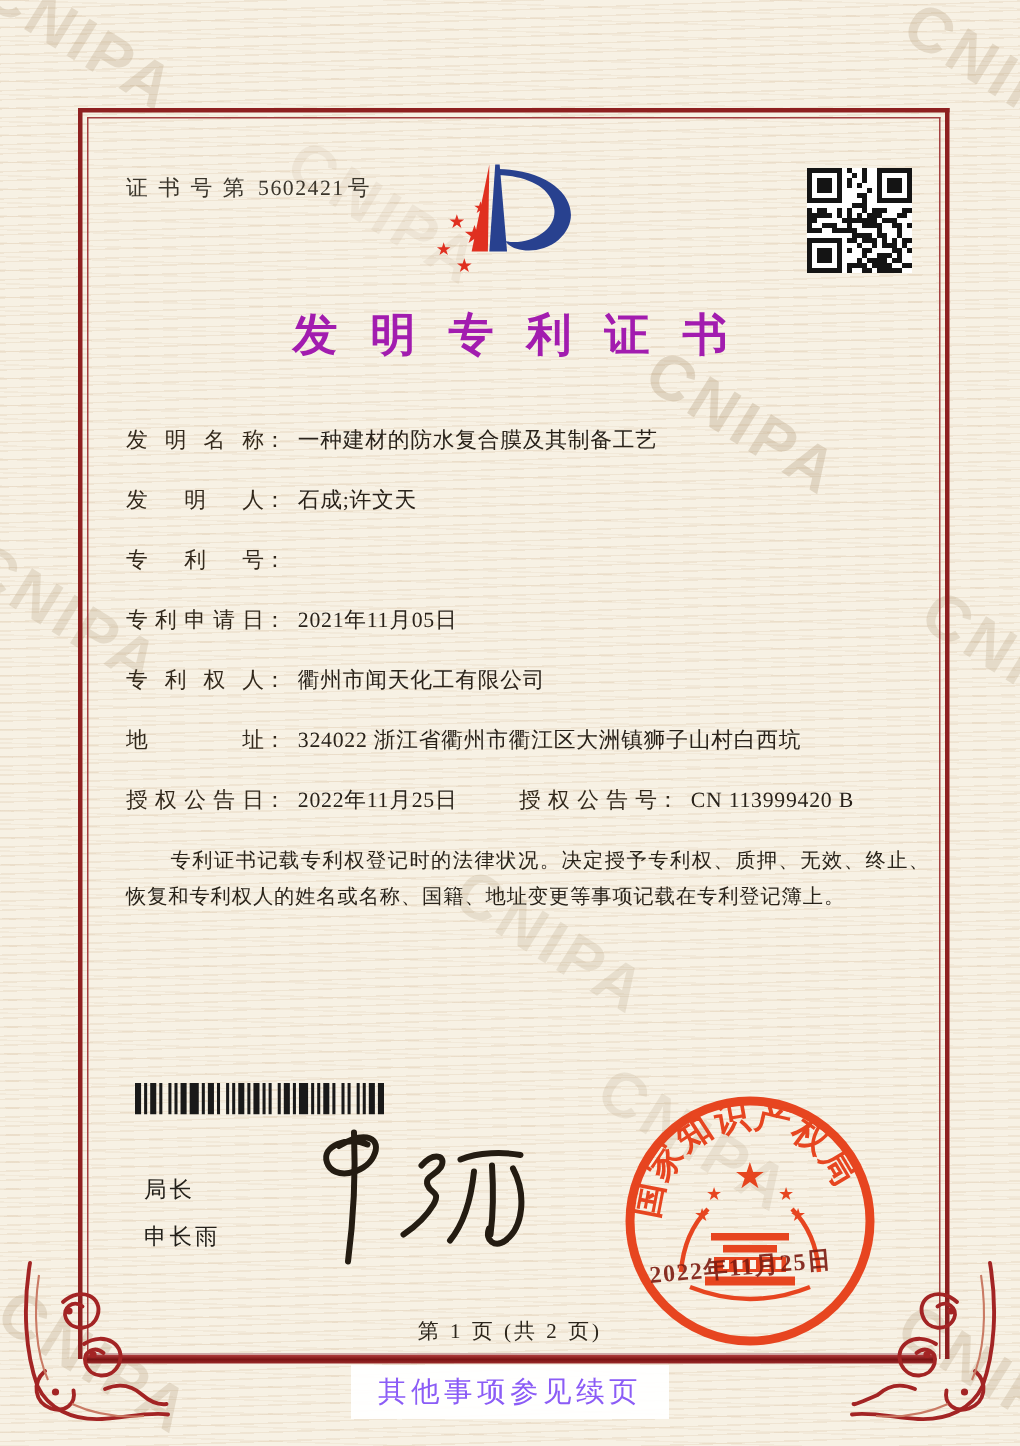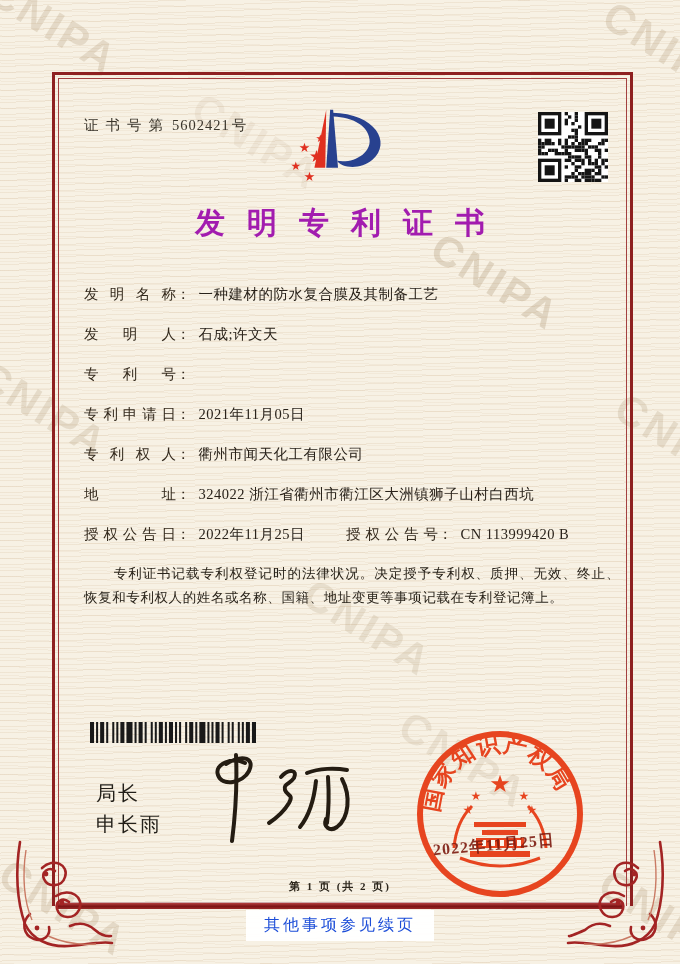--- a/index.html
+++ b/index.html
@@ -69,41 +69,41 @@
     position:absolute;left:84px;right:60px;top:562px;z-index:4;
     font-size:13.5px;line-height:24px;letter-spacing:0.6px;color:#29231a;text-align:justify;
   }
   .paras p{margin:0;text-indent:2.2em;}
 
   .barcode{position:absolute;left:90px;top:722px;width:166px;height:21px;z-index:4;}
 
   .signer{
     position:absolute;left:96px;top:778px;z-index:4;
     font-family:"Liberation Sans","DejaVu Sans",sans-serif;
-    font-size:20px;color:#23201a;line-height:31px;letter-spacing:2px;
+    font-size:15px;color:#23201a;line-height:31px;letter-spacing:2px;
   }
   .signature{position:absolute;left:188px;top:748px;width:185px;height:100px;z-index:4;}
 
   .seal{position:absolute;left:412px;top:726px;width:176px;height:176px;z-index:5;opacity:0.93;}
   .seal-date{
     position:absolute;left:414px;top:835px;width:160px;z-index:6;text-align:center;
     font-size:16px;font-weight:bold;color:#7d1b10;letter-spacing:1px;
     transform:rotate(-5deg);opacity:0.9;
   }
 
   .page-no{
     position:absolute;left:0;right:0;top:879px;z-index:4;text-align:center;
-    font-size:11px;letter-spacing:2px;color:#2c261c;font-weight:bold;
+    font-size:14px;letter-spacing:2px;color:#2c261c;
   }
   .foot-note{
     position:absolute;left:0;right:0;top:910px;z-index:6;text-align:center;
   }
   .foot-note span{
     display:inline-block;background:rgba(255,255,255,0.95);
-    padding:5px 18px;font-size:16px;letter-spacing:3px;color:#1d4ed8;
+    padding:5px 18px;font-size:19px;letter-spacing:3px;color:#8b5cf6;
   }
 </style>
 </head>
 <body>
 
 <div class="texture"></div>
 
 <div class="frame">
   <div class="frame-inner"></div>
 </div>

